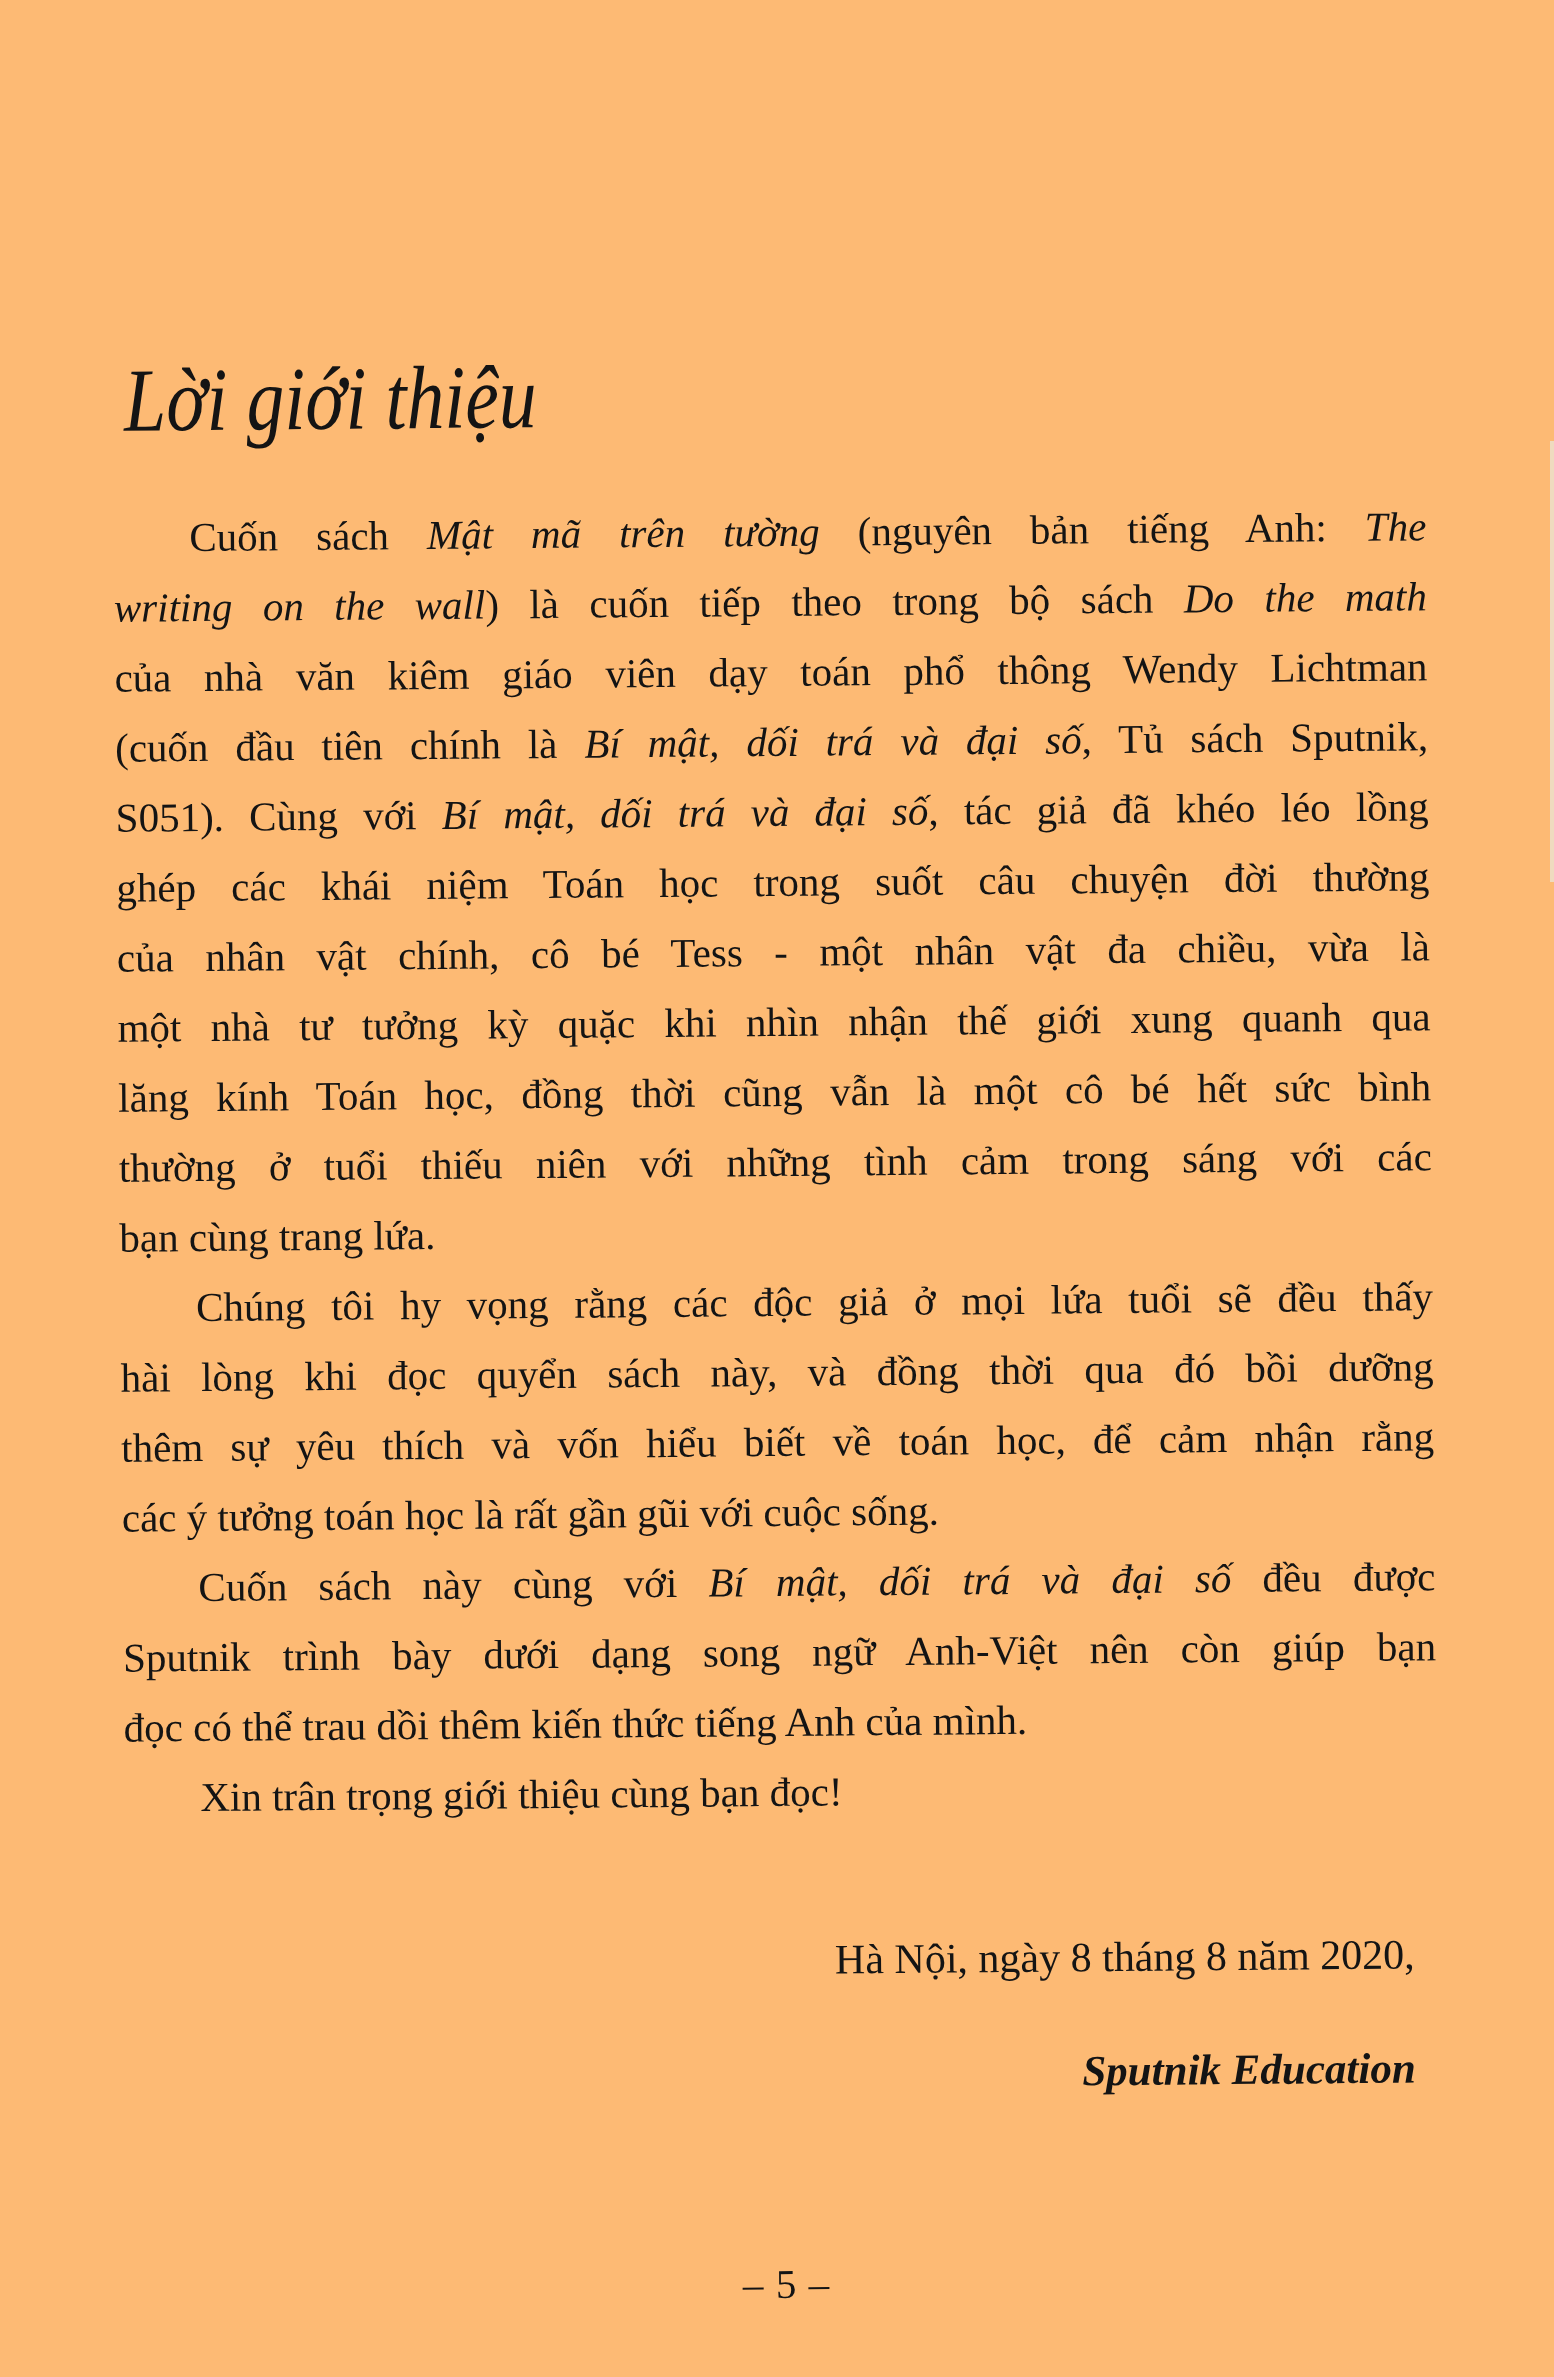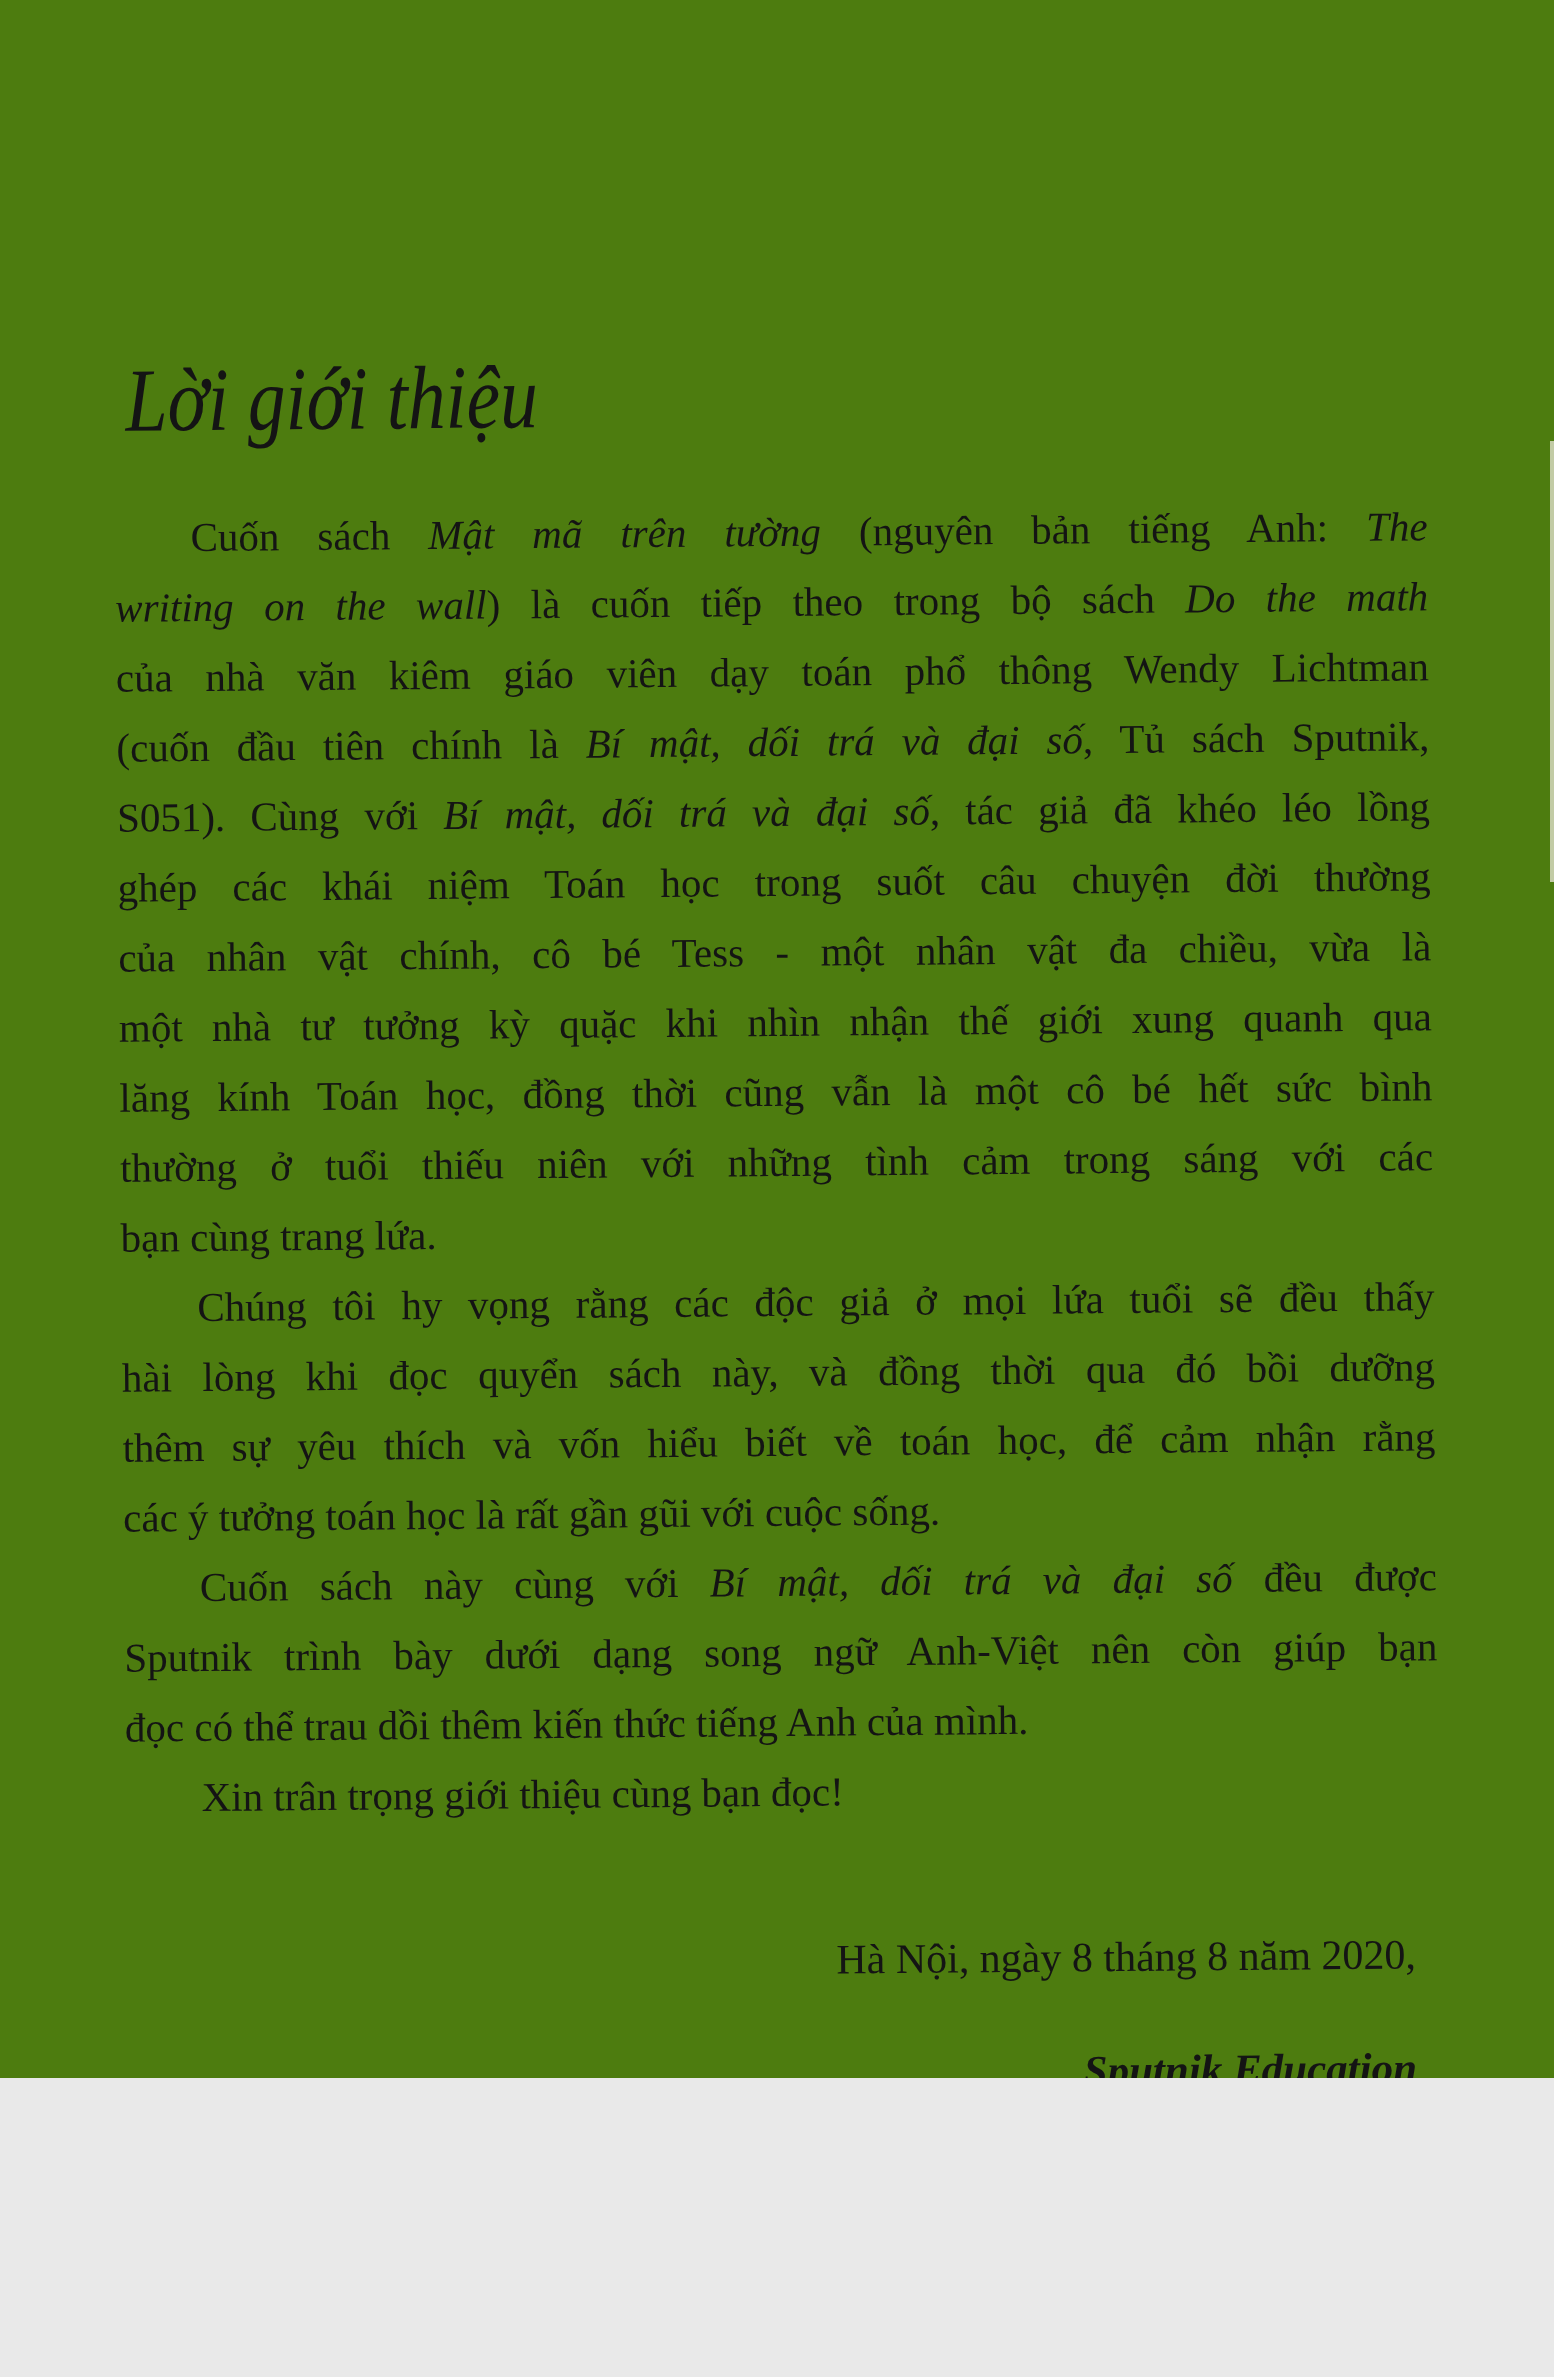--- a/index.html
+++ b/index.html
@@ -3,22 +3,22 @@
 <meta charset="utf-8">
 <style>
   html, body { margin: 0; padding: 0; }
   body {
     width: 1554px; height: 2377px;
     background: #e9e9e9;
     overflow: hidden;
   }
   .page {
     position: relative;
-    width: 1554px; height: 2078px;
-    background: #4d7c0f;
+    width: 1554px; height: 2377px;
+    background: #fdba74;
     font-family: "Liberation Serif", "DejaVu Serif", serif;
     color: #141414;
     overflow: hidden;
   }
   
   .rot {
     position: absolute; inset: 0;
     transform: rotate(-0.5deg);
     transform-origin: 50% 50%;
   }

